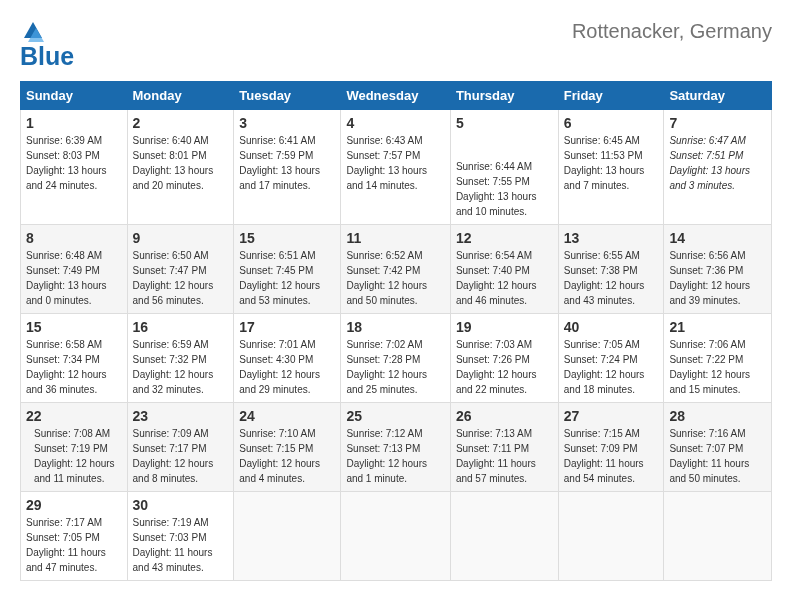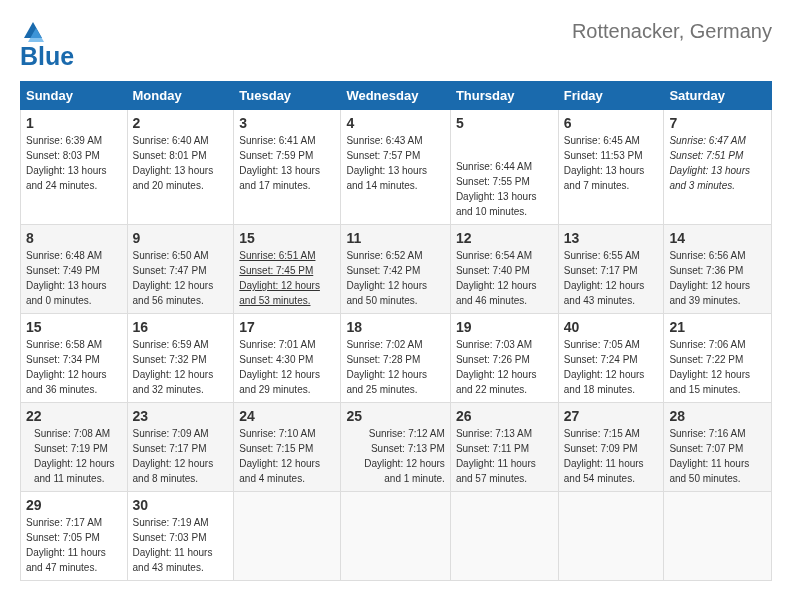--- a/index.html
+++ b/index.html
@@ -185,21 +185,21 @@
         </td>
         <td>
           <span class="day-number">9</span>
           <div class="day-info" style="white-space: pre-line;">Sunrise: 6:50 AM
 Sunset: 7:47 PM
 Daylight: 12 hours
 and 56 minutes.</div>
         </td>
         <td>
           <span class="day-number">15</span>
-          <div class="day-info" style="white-space: pre-line; text-decoration: underline;">Sunrise: 6:51 AM
+          <div class="day-info" style="white-space: pre-line;">Sunrise: 6:51 AM
 Sunset: 7:45 PM
 Daylight: 12 hours
 and 53 minutes.</div>
         </td>
         <td>
           <span class="day-number">11</span>
           <div class="day-info" style="white-space: pre-line;">Sunrise: 6:52 AM
 Sunset: 7:42 PM
 Daylight: 12 hours
 and 50 minutes.</div>
@@ -207,21 +207,21 @@
         <td>
           <span class="day-number">12</span>
           <div class="day-info" style="white-space: pre-line;">Sunrise: 6:54 AM
 Sunset: 7:40 PM
 Daylight: 12 hours
 and 46 minutes.</div>
         </td>
         <td>
           <span class="day-number">13</span>
           <div class="day-info" style="white-space: pre-line;">Sunrise: 6:55 AM
-Sunset: 7:17 PM
+Sunset: 7:38 PM
 Daylight: 12 hours
 and 43 minutes.</div>
         </td>
         <td>
           <span class="day-number">14</span>
           <div class="day-info" style="white-space: pre-line;">Sunrise: 6:56 AM
 Sunset: 7:36 PM
 Daylight: 12 hours
 and 39 minutes.</div>
         </td>
@@ -294,21 +294,21 @@
         </td>
         <td>
           <span class="day-number">24</span>
           <div class="day-info" style="white-space: pre-line;">Sunrise: 7:10 AM
 Sunset: 7:15 PM
 Daylight: 12 hours
 and 4 minutes.</div>
         </td>
         <td>
           <span class="day-number">25</span>
-          <div class="day-info" style="white-space: pre-line; text-align: right;">Sunrise: 7:12 AM
+          <div class="day-info" style="white-space: pre-line;">Sunrise: 7:12 AM
 Sunset: 7:13 PM
 Daylight: 12 hours
 and 1 minute.</div>
         </td>
         <td>
           <span class="day-number">26</span>
           <div class="day-info" style="white-space: pre-line;">Sunrise: 7:13 AM
 Sunset: 7:11 PM
 Daylight: 11 hours
 and 57 minutes.</div>

